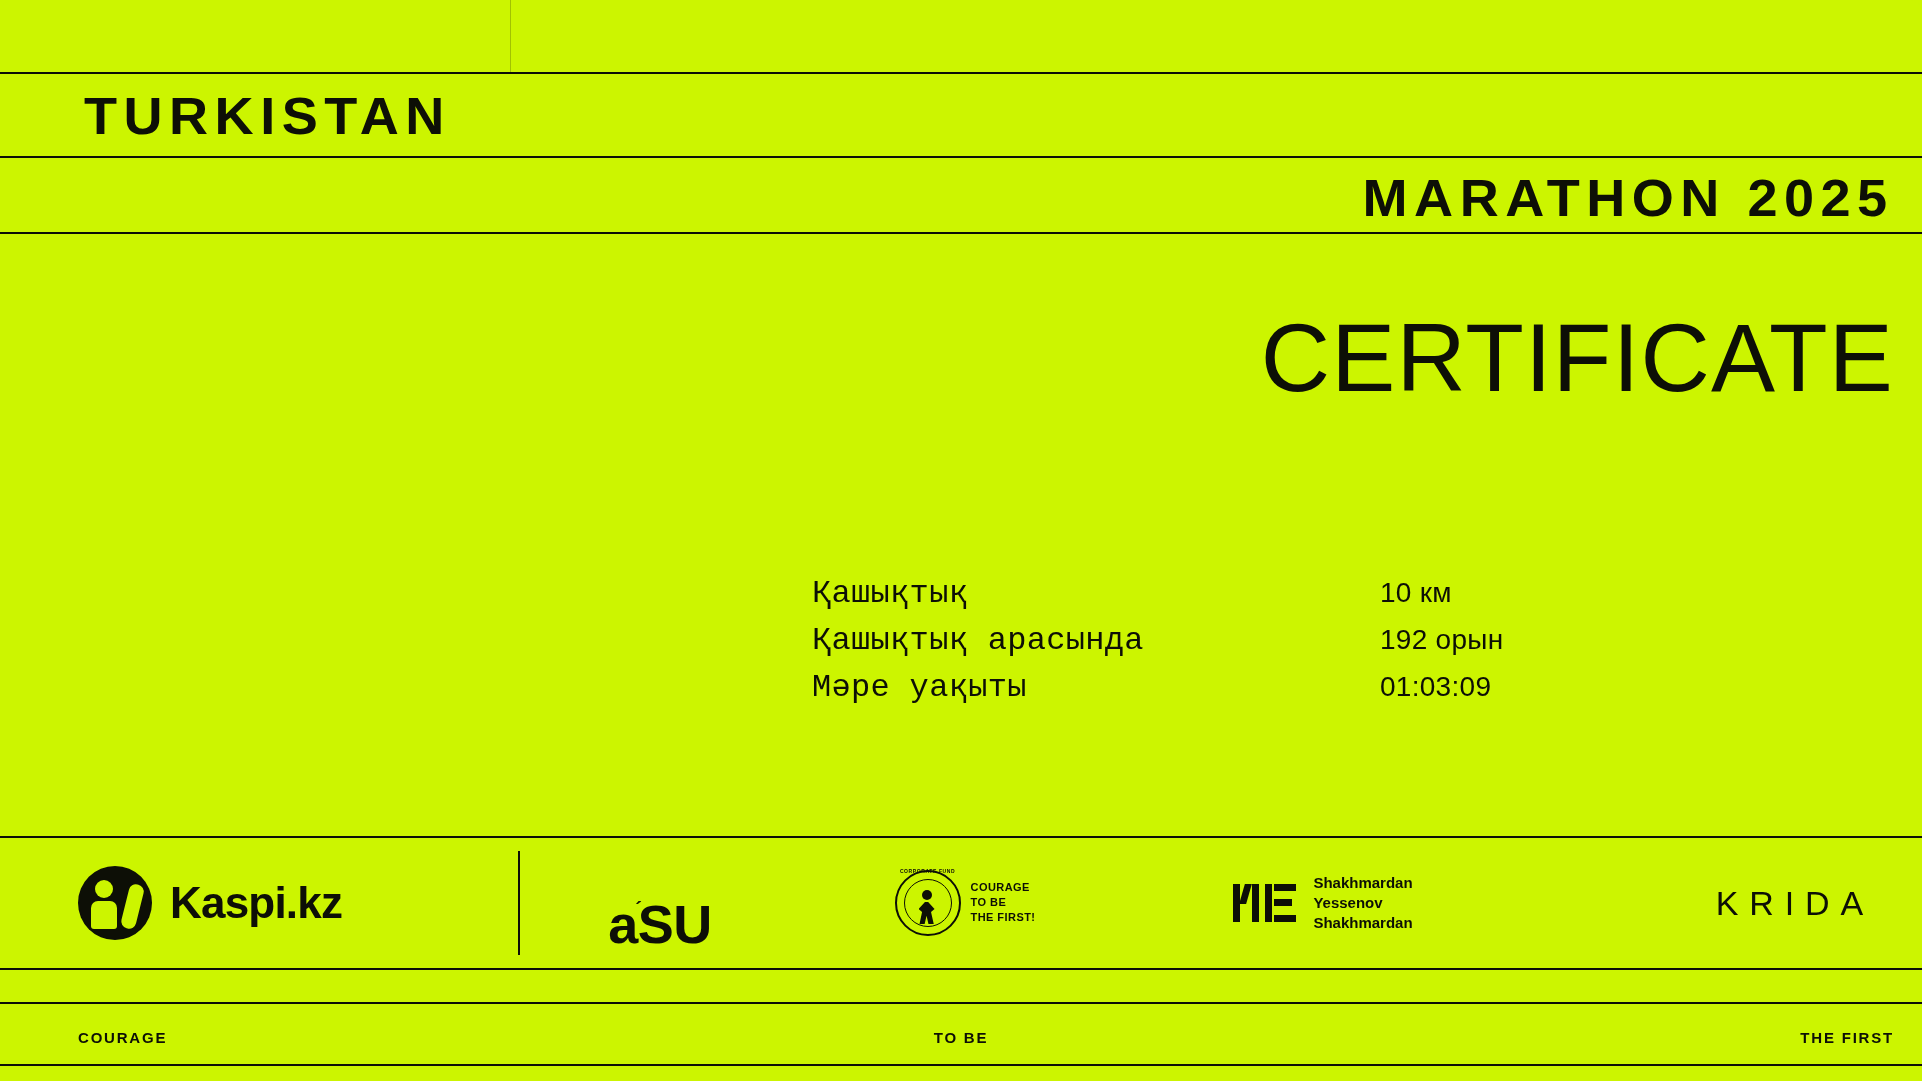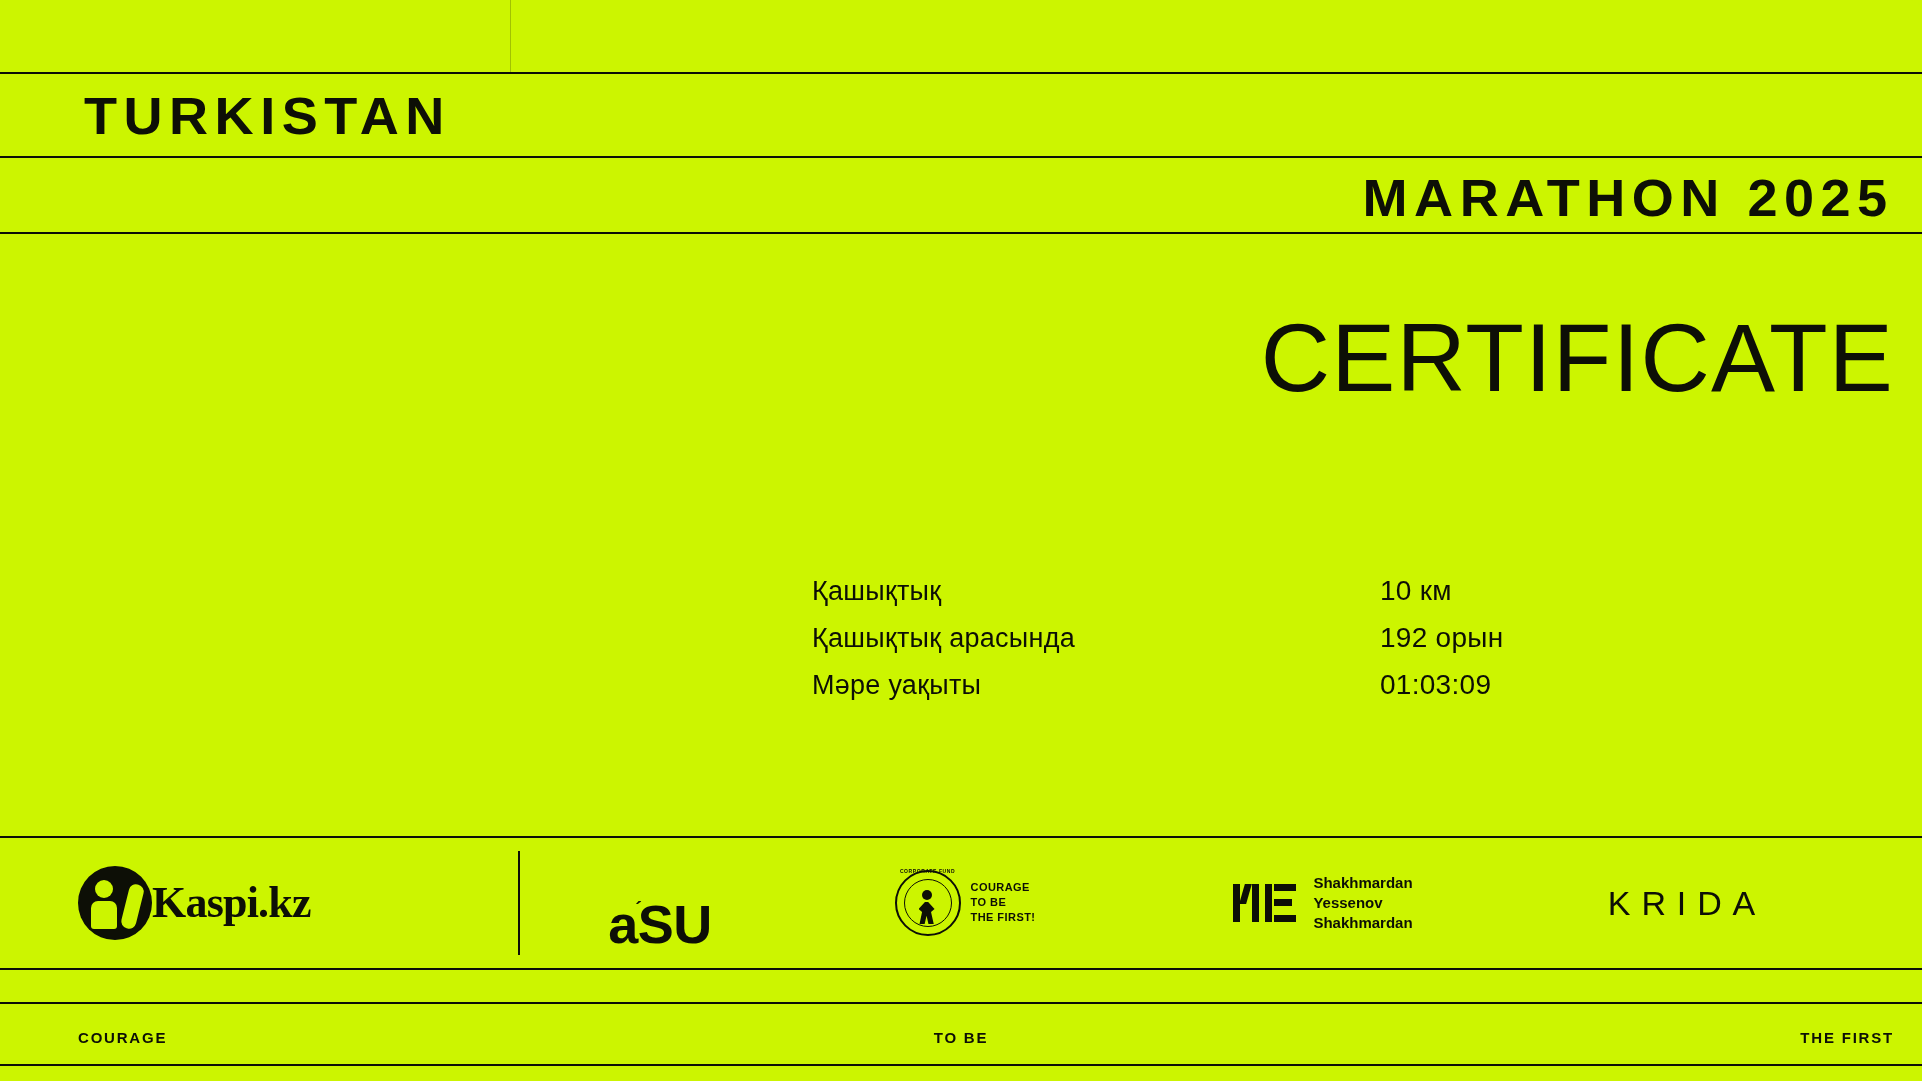--- a/index.html
+++ b/index.html
@@ -104,24 +104,25 @@
     left: 812px;
     width: 1050px;
   }
   .result-row {
     display: flex;
     align-items: baseline;
     height: 47px;
   }
   .result-label {
     width: 568px;
-    font-size: 27px;
+    font-size: 32px;
     font-weight: 400;
     letter-spacing: 0.01em;
     white-space: nowrap;
+    font-family: Liberation Mono, monospace;
   }
   .result-value {
     font-size: 28px;
     font-weight: 400;
     letter-spacing: 0.01em;
     white-space: nowrap;
   }
 
   
   .sponsors {
@@ -137,26 +138,26 @@
     display: flex;
     align-items: center;
     justify-content: center;
     height: 130px;
   }
   .sp-kaspi   { width: 440px; padding-left: 78px; justify-content: flex-start; }
   .sp-divider { width: 2px; height: 104px; background: #0d0f06; }
   .sp-asu     { width: 280px; }
   .sp-courage { width: 330px; }
   .sp-yess    { width: 370px; }
-  .sp-krida   { flex: 1; justify-content: center; padding-right: 48px; }
+  .sp-krida   { flex: 1; justify-content: flex-end; padding-right: 48px; }
 
   .kaspi-mark {
     display: flex;
     align-items: center;
-    font-family: Liberation Serif, serif;
+    gap: 18px;
   }
   .kaspi-badge {
     width: 74px;
     height: 74px;
     border-radius: 50%;
     background: #0d0f06;
     position: relative;
     flex: none;
   }
   .kaspi-badge::before {

